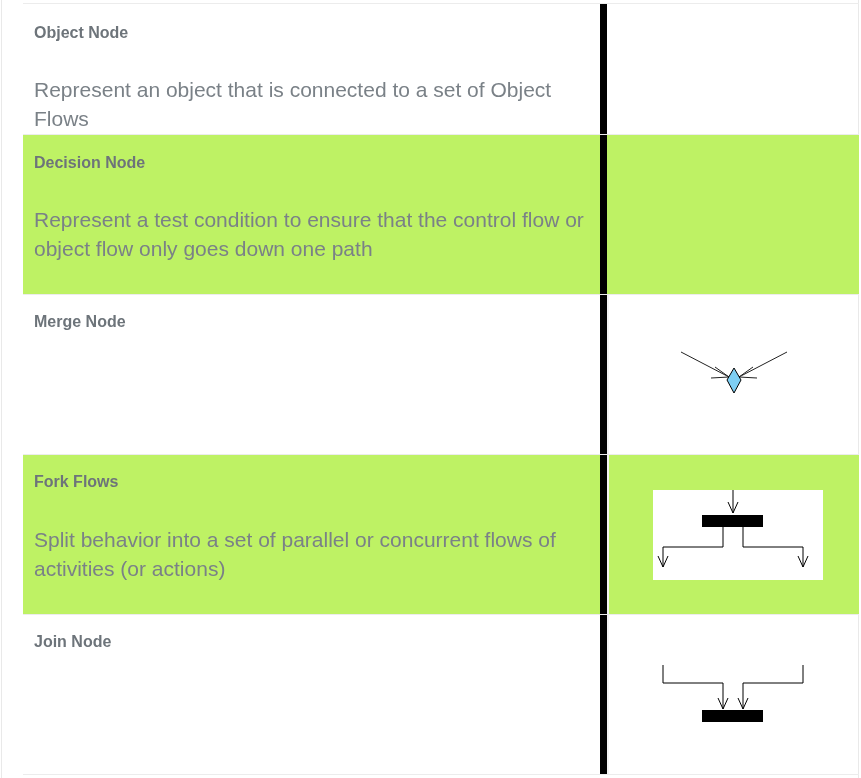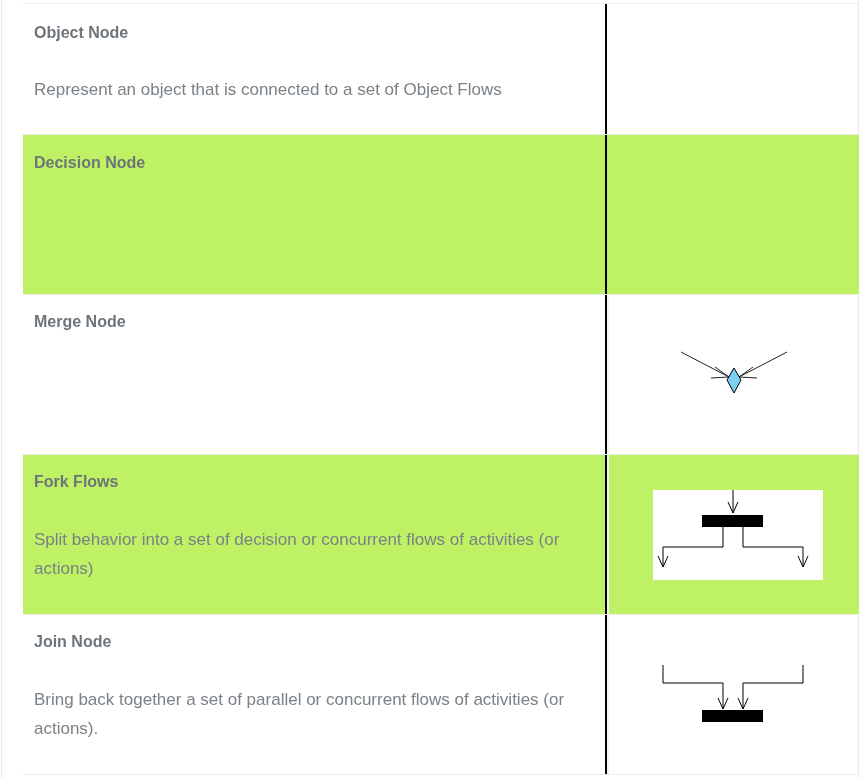--- a/index.html
+++ b/index.html
@@ -4,24 +4,24 @@
 <style>
   html, body { margin: 0; padding: 0; background: #ffffff; }
   body { width: 861px; height: 778px; position: relative; overflow: hidden;
          font-family: "Liberation Sans", "DejaVu Sans", sans-serif; }
   .page-border-left { position: absolute; left: 1px; top: 0; width: 1px; height: 778px; background: #e9e9e9; }
   .page-border-right { position: absolute; left: 858px; top: 0; width: 1px; height: 778px; background: #e9e9e9; }
   .table { position: absolute; left: 23px; top: 3px; width: 836px; }
   .row { position: relative; display: flex; height: 159px; border-top: 1px solid #ececec; }
   .row.alt { background: #bef264; }
   .row.last { border-bottom: 1px solid #ececec; text-decoration: underline; }
-  .cell-text { width: 584px; padding: 0 0 0 11px; box-sizing: border-box; border-right: 2px solid #000000; position: relative; }
+  .cell-text { width: 584px; padding: 0 0 0 11px; box-sizing: border-box; border-right: 7px solid #000000; position: relative; }
   .cell-fig { flex: 1; position: relative; border-left: 2px solid #f3f3f3; }
   .title { position: absolute; left: 11px; top: 18px; font-size: 16px; font-weight: bold; color: #6d747a; }
-  .desc { position: absolute; left: 11px; top: 70px; width: 565px; font-size: 17px; line-height: 29px; color: #7a8187; }
+  .desc { position: absolute; left: 11px; top: 70px; width: 565px; font-size: 21px; line-height: 29px; color: #7a8187; }
   svg { position: absolute; left: 0; top: 0; }
   .svg-label { font-family: "Liberation Sans", sans-serif; }
 </style>
 </head>
 <body>
 
 <div class="page-border-left"></div>
 <div class="page-border-right"></div>
 
 <div class="table">
@@ -29,20 +29,21 @@
   <div class="row" style="height:130px;">
     <div class="cell-text">
       <div class="title" style="top:20px;">Object Node</div>
       <div class="desc" style="top:71px;">Represent an object that is connected to a set of Object Flows</div>
     </div>
   </div>
 
   <div class="row alt">
     <div class="cell-text">
       <div class="title" style="top:19px;">Decision Node</div>
+      <div class="desc" style="top:70px;">Represent a test condition to ensure that the control flow or object flow only goes down one path</div>
     </div>
   </div>
 
   <div class="row">
     <div class="cell-text">
       <div class="title">Merge Node</div>
     </div>
     <div class="cell-fig">
       <svg width="250" height="159">
         <line x1="72" y1="57" x2="120" y2="82" stroke="#222" stroke-width="1"></line>
@@ -50,40 +51,39 @@
         <polyline points="106,72 120,82 102,83" fill="none" stroke="#222" stroke-width="1"></polyline>
         <polyline points="144,72 130,82 148,83" fill="none" stroke="#222" stroke-width="1"></polyline>
         <polygon points="125,73 132,85 125,98 118,85" fill="#7ecff4" stroke="#000" stroke-width="1"></polygon>
       </svg>
     </div>
   </div>
 
   <div class="row alt">
     <div class="cell-text">
       <div class="title">Fork Flows</div>
-      <div class="desc">Split behavior into a set of decision or concurrent flows of activities (or actions)</div>
+      <div class="desc">Split behavior into a set of parallel or concurrent flows of activities (or actions)</div>
     </div>
     <div class="cell-fig">
       <svg width="250" height="159">
         <rect x="44" y="35" width="170" height="90" fill="#ffffff"></rect>
         <line x1="124" y1="35" x2="124" y2="58" stroke="#000" stroke-width="1"></line>
         <polyline points="119,47 124,58 129,47" fill="none" stroke="#000" stroke-width="1"></polyline>
         <rect x="93" y="60" width="61" height="12" fill="#000"></rect>
         <polyline points="114,72 114,92 54,92 54,112" fill="none" stroke="#000" stroke-width="1"></polyline>
         <polyline points="49,101 54,112 59,101" fill="none" stroke="#000" stroke-width="1"></polyline>
         <polyline points="134,72 134,92 194,92 194,112" fill="none" stroke="#000" stroke-width="1"></polyline>
         <polyline points="189,101 194,112 199,101" fill="none" stroke="#000" stroke-width="1"></polyline>
       </svg>
     </div>
   </div>
 
   <div class="row last">
     <div class="cell-text">
       <div class="title">Join Node</div>
-      <div class="desc">Bring back together a set of parallel or concurrent flows of activities (or actions).</div>
     </div>
     <div class="cell-fig">
       <svg width="250" height="159">
         <polyline points="54,50 54,68 114,68 114,94" fill="none" stroke="#000" stroke-width="1"></polyline>
         <polyline points="109,83 114,94 119,83" fill="none" stroke="#000" stroke-width="1"></polyline>
         <polyline points="194,50 194,68 134,68 134,94" fill="none" stroke="#000" stroke-width="1"></polyline>
         <polyline points="129,83 134,94 139,83" fill="none" stroke="#000" stroke-width="1"></polyline>
         <rect x="93" y="95" width="61" height="12" fill="#000"></rect>
       </svg>
     </div>

